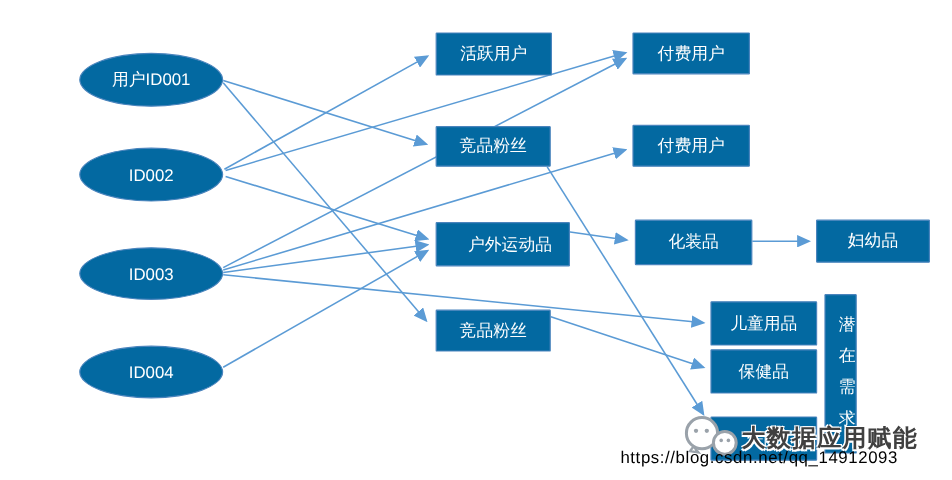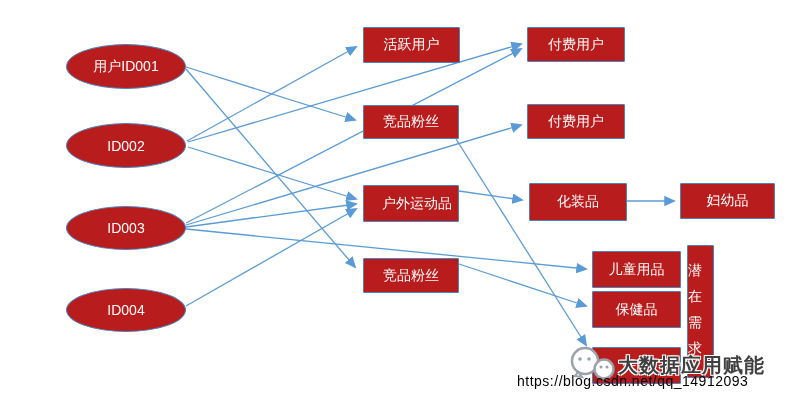--- a/index.html
+++ b/index.html
@@ -2,22 +2,22 @@
 <html><head>
 <meta charset="utf-8">
 <style>
   html,body{margin:0;padding:0;background:#fff;}
   #canvas{
     position:relative;width:793px;height:400px;background:#ffffff;overflow:hidden;
     font-family:"Liberation Sans","DejaVu Sans",sans-serif;
   }
   .node{
     position:absolute;display:flex;align-items:center;justify-content:center;
-    background:#b91c1c;border:1px solid #4a84bd;color:#ffffff;
-    font-size:14px;text-align:left;box-sizing:border-box;
+    background:#0369a1;border:1px solid #4a84bd;color:#ffffff;
+    font-size:14px;text-align:right;box-sizing:border-box;
   }
   .ellipse{border-radius:50%;}
   .rect{border-radius:1px;}
   .vert{
     word-break:break-all;line-height:1.85;font-size:14px;
     padding-top:12px;align-items:flex-start;
   }
   #edges{position:absolute;left:0;top:0;z-index:1;}
   .node{z-index:2;}
   .watermark{position:absolute;z-index:5;}
@@ -62,21 +62,21 @@
     </g>
   </svg>
 
   <div class="node ellipse" style="left:66px;top:44px;width:120px;height:45px;">用户ID001</div>
   <div class="node ellipse" style="left:66px;top:123px;width:120px;height:45px;">ID002</div>
   <div class="node ellipse" style="left:66px;top:206px;width:120px;height:44px;">ID003</div>
   <div class="node ellipse" style="left:66px;top:288px;width:120px;height:44px;">ID004</div>
 
   <div class="node rect" style="left:363px;top:27px;width:97px;height:36px;">活跃用户</div>
   <div class="node rect" style="left:363px;top:105px;width:96px;height:34px;">竞品粉丝</div>
-  <div class="node rect" style="left:363px;top:185px;width:96px;height:37px;padding-left:12px;">户外运动品</div>
+  <div class="node rect" style="left:363px;top:185px;width:112px;height:37px;padding-left:12px;">户外运动品</div>
   <div class="node rect" style="left:363px;top:258px;width:96px;height:35px;font-family:Liberation Serif, serif;">竞品粉丝</div>
 
   <div class="node rect" style="left:527px;top:27px;width:98px;height:35px;">付费用户</div>
   <div class="node rect" style="left:527px;top:104px;width:98px;height:35px;">付费用户</div>
   <div class="node rect" style="left:529px;top:183px;width:98px;height:38px;">化装品</div>
   <div class="node rect" style="left:680px;top:183px;width:95px;height:36px;">妇幼品</div>
   <div class="node rect" style="left:592px;top:251px;width:89px;height:37px;">儿童用品</div>
   <div class="node rect" style="left:592px;top:291px;width:89px;height:37px;">保健品</div>
   <div class="node rect" style="left:592px;top:331px;width:89px;height:37px;margin-top:16px;">保险</div>
   <div class="node rect vert" style="left:687px;top:245px;width:27px;height:133px;">潜在需求</div>

